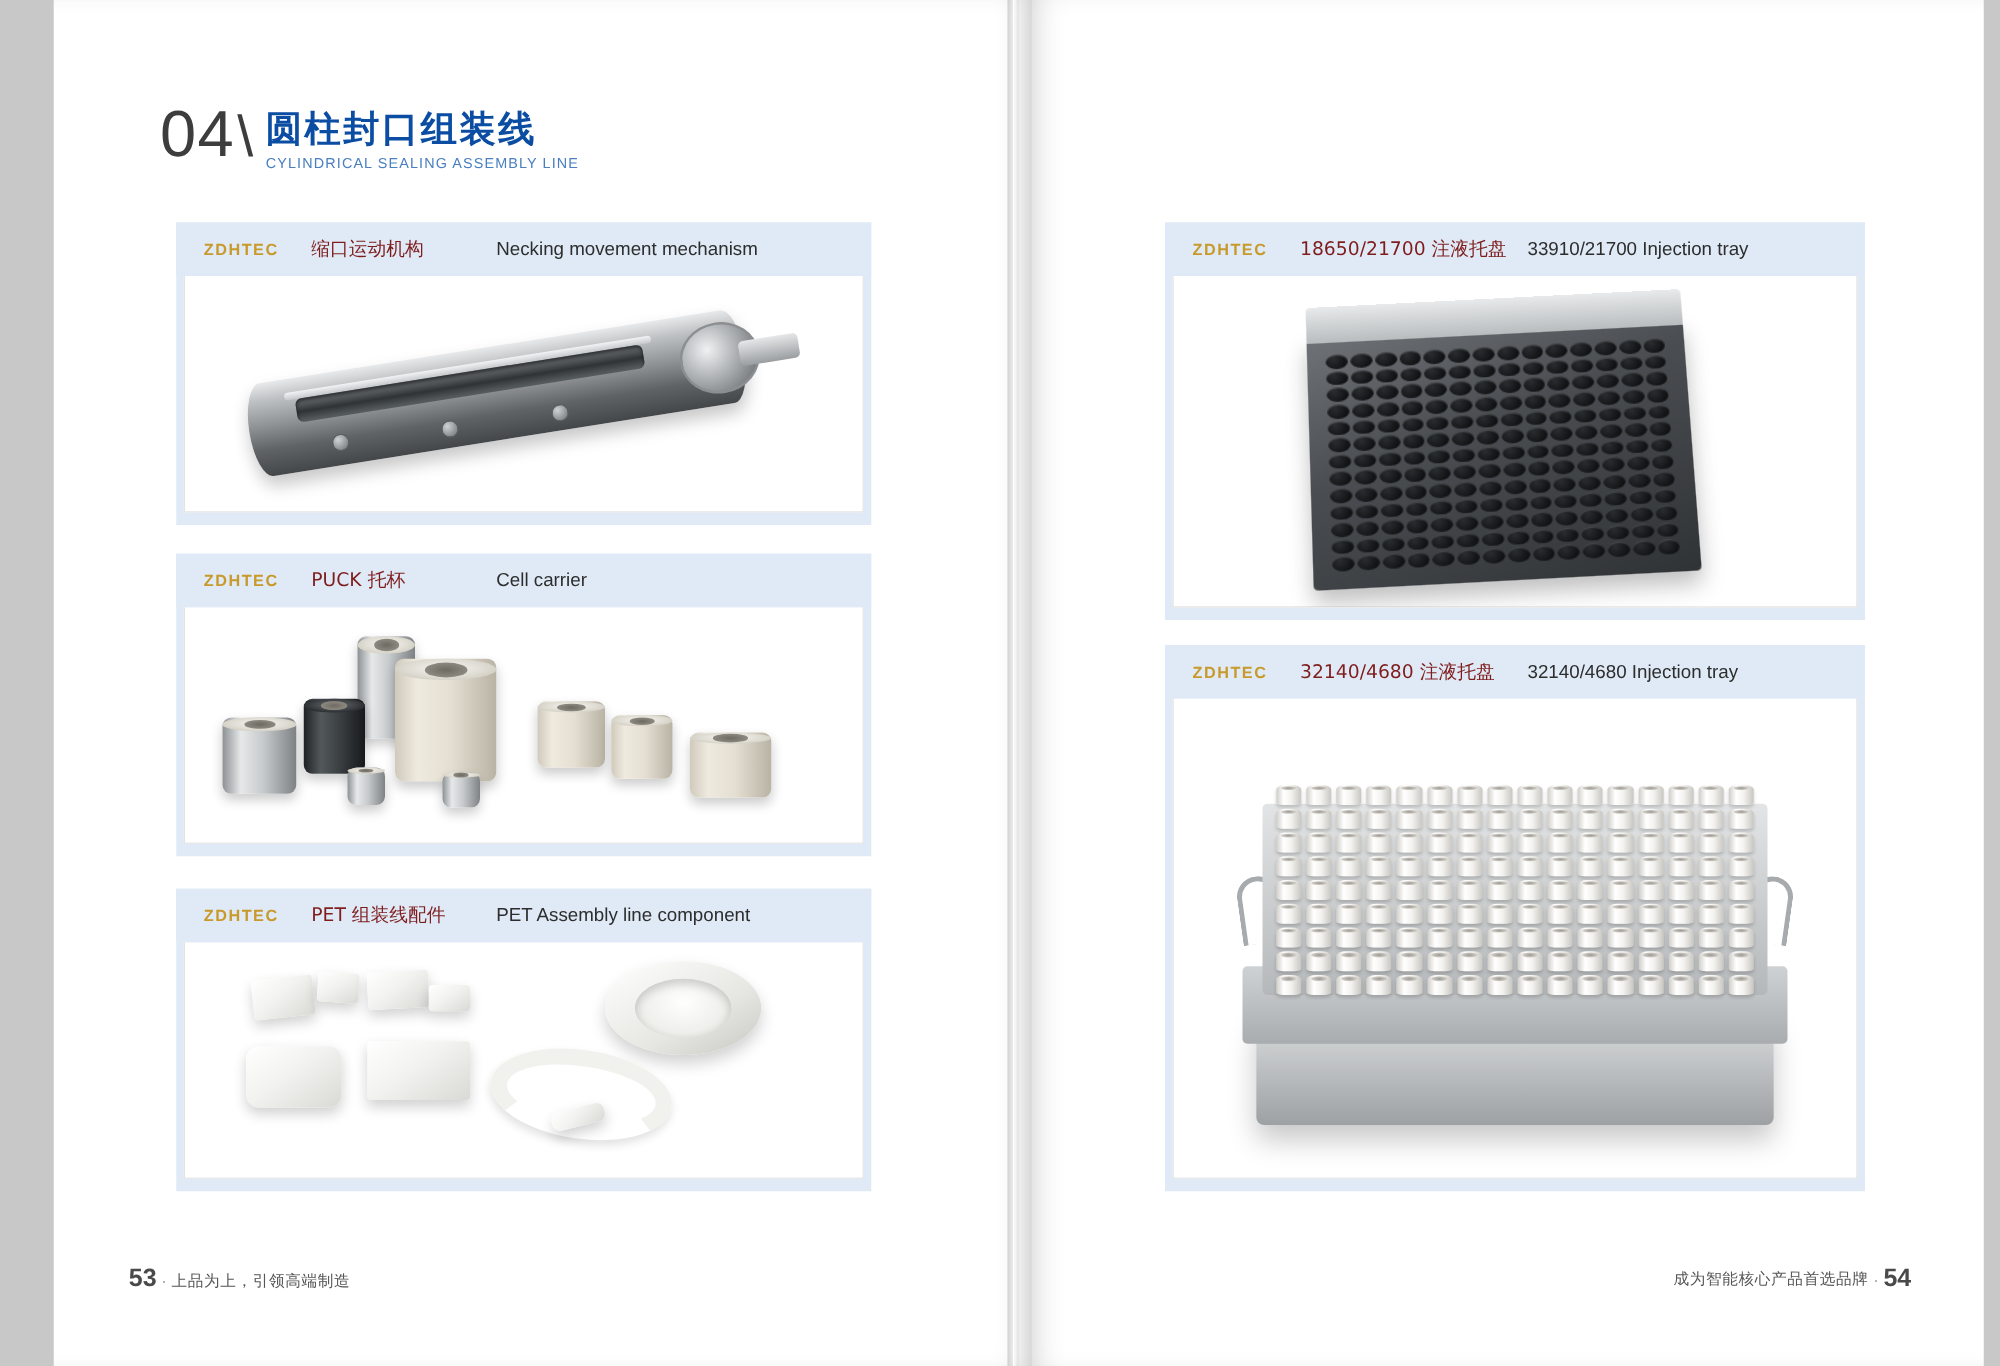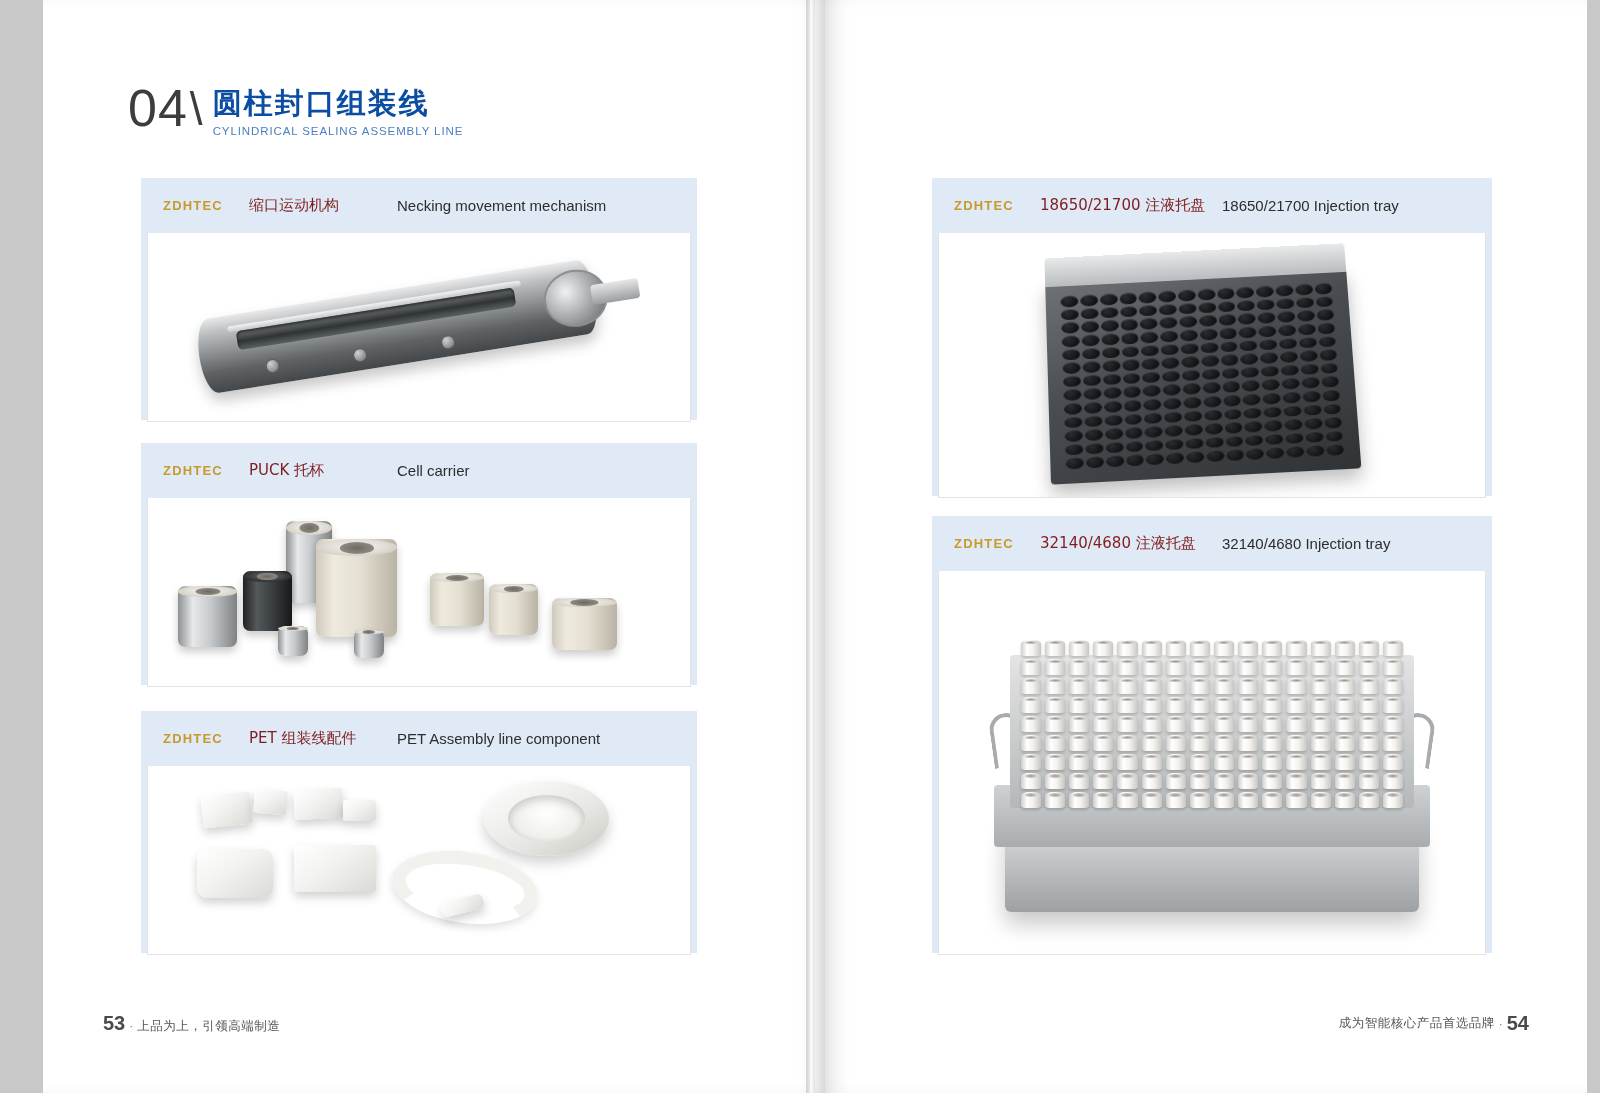--- a/index.html
+++ b/index.html
@@ -87,21 +87,21 @@
 
   
   .card {
     position: absolute;
     background: #ffffff;
   }
   .card-bar {
     background: #dfeaf6;
     display: flex;
     align-items: center;
-    height: 55px;
+    height: 43px;
     padding-left: 22px;
   }
   .brand {
     font-size: 13px;
     font-weight: bold;
     letter-spacing: 1.2px;
     color: #c89a2b;
     font-family: "Liberation Sans", sans-serif;
     white-space: nowrap;
   }
@@ -443,21 +443,21 @@
       <span class="footer-text">上品为上，引领高端制造</span>
     </div>
   </div>
 
   <div class="page page-right">
 
     <div class="card card-outer" style="left:107px; top:178px; width:560px; height:318px;">
       <div class="card-bar">
         <span class="brand" style="width:86px;">ZDHTEC</span>
         <span class="label-cn" style="width:182px;">18650/21700 注液托盘</span>
-        <span class="label-en">18650/21700 Injection tray</span>
+        <span class="label-en">33910/21700 Injection tray</span>
       </div>
       <div class="card-inner-pad">
         <div class="card-body" style="height:265px;">
           <div class="photo">
             <div class="ph-wrap">
               <div class="tray-dark" style="left:20%; top:15%; width:56%; height:77%;">
                 <div class="tray-dark-top"></div>
                 <div class="holes">
                   <div class="hole"></div>
                     <div class="hole"></div>

